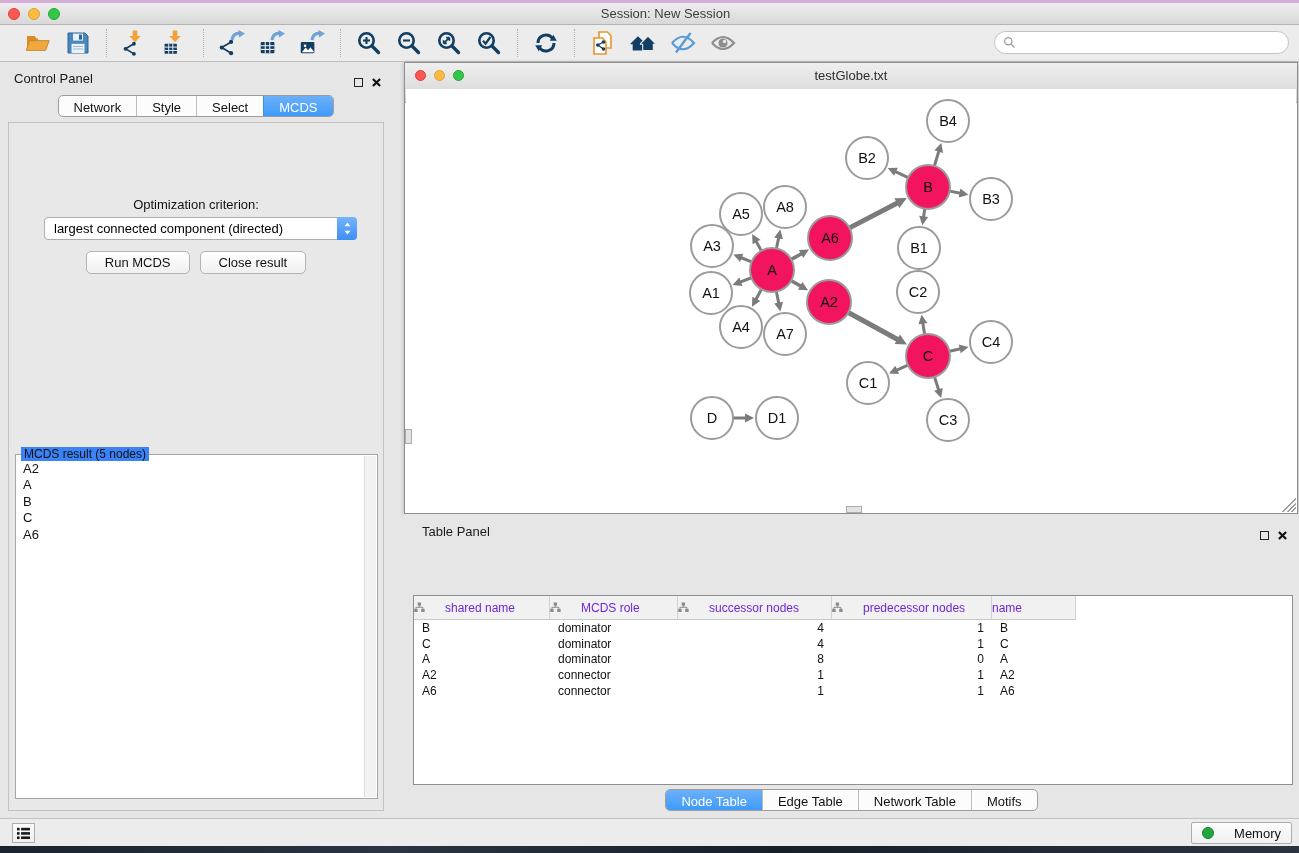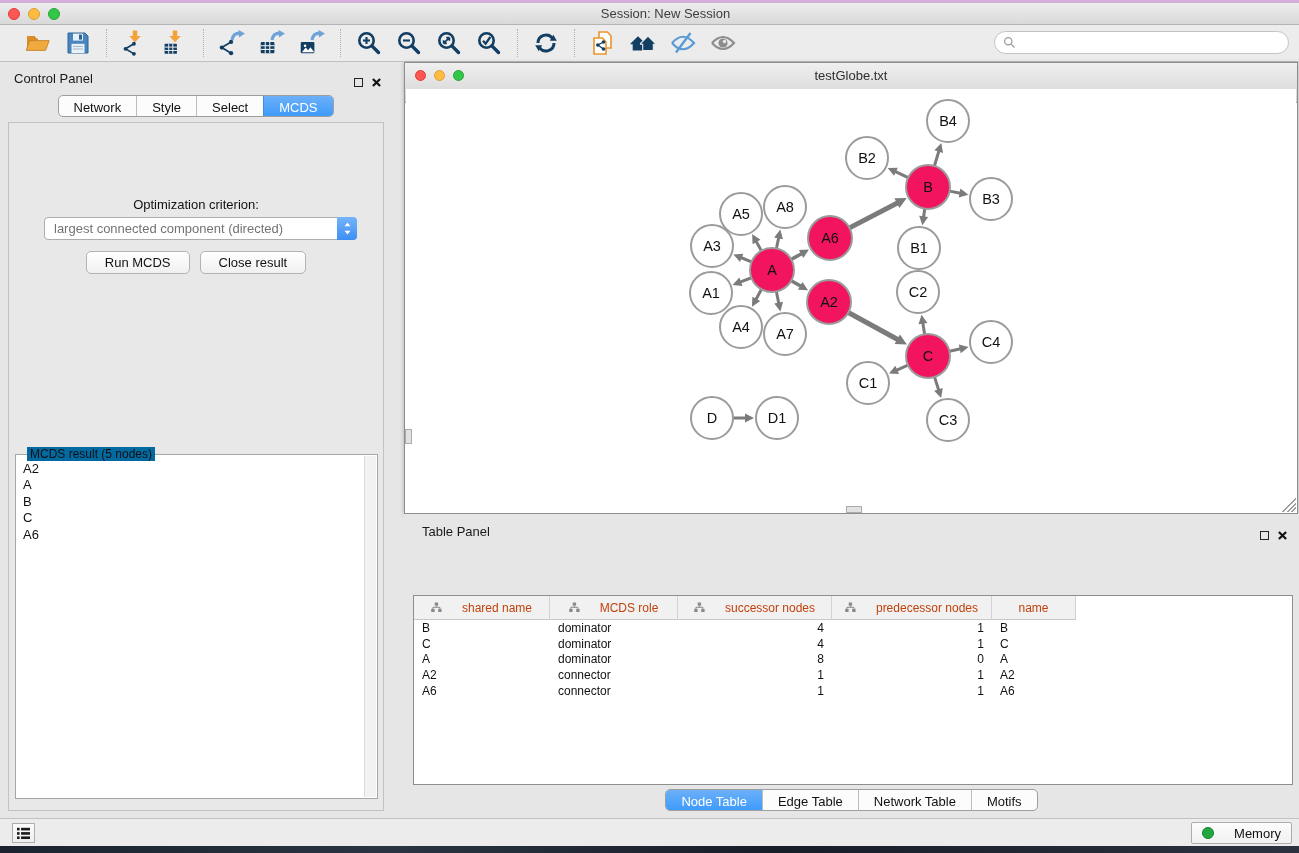--- a/index.html
+++ b/index.html
@@ -48,30 +48,30 @@
   .seg-tabs { position:absolute; top:33px; left:50%; transform:translateX(-50%); display:flex;
     border:1px solid #9E9E9E; border-radius:5px; overflow:hidden; background:#FCFCFC; height:22px; }
   .seg-tab { font-size:13px; color:#111; padding:2px 15px 0; line-height:19px; border-left:1px solid #BDBDBD; }
   .seg-tab:first-child { border-left:none; }
   .seg-tab.active { background:linear-gradient(#6CB0F9,var(--accent)); color:#fff; border-left-color:#3E8EE0; }
   .cp-body { position:absolute; left:8px; top:60px; width:376px; height:689px;
     border:1px solid #C2C2C2; background:#E8E8E8; }
   .opt-label { position:absolute; left:0; width:100%; top:74px; text-align:center; font-size:13px; color:#111; }
   .dropdown { position:absolute; left:35px; top:94px; width:313px; height:23px; background:#fff;
     border:1px solid #ADADAD; border-radius:4px; display:flex; align-items:center; }
-  .dropdown .dd-value { flex:1; font-size:13px; color:#737373; padding:0 6px 0 9px; white-space:nowrap; overflow:hidden; }
+  .dropdown .dd-value { flex:1; font-size:13px; color:#000000; padding:0 6px 0 9px; white-space:nowrap; overflow:hidden; }
   .dd-stepper { width:20px; height:23px; margin:-1px -1px -1px 0; border-radius:0 4px 4px 0;
     background:linear-gradient(#74B4FA,#3D8EF5); display:flex; align-items:center; justify-content:center; }
   .dd-stepper svg { width:9px; height:15px; }
   .cp-buttons { position:absolute; left:0; width:100%; top:128px; display:flex; justify-content:center; gap:10px; }
   .btn { font-size:13px; color:#111; background:linear-gradient(#FFFFFF,#F0F0F0);
     border:1px solid #B3B3B3; border-radius:5px; height:23px; padding:0 18px; font-family:inherit; }
   .result-box { position:absolute; left:6px; top:331px; width:363px; height:345px;
     border:1px solid #A6A6A6; background:#fff; }
-  .result-legend { position:absolute; top:-8px; left:11px; background:#0369a1; padding:0 3px;
+  .result-legend { position:absolute; top:-8px; left:5px; background:#3b82f6; padding:0 3px;
     font-size:12px; color:#111; }
   .result-list { position:absolute; inset:1px 13px 1px 1px; padding:5px 0 0 6px; overflow:hidden; }
   .result-item { font-size:13px; color:#111; line-height:16.4px; }
   .result-scroll { position:absolute; top:1px; right:1px; bottom:1px; width:12px; background:#F2F2F2;
     border-left:1px solid #DCDCDC; }
 
   
   .net-window { position:absolute; left:404px; top:62px; width:894px; height:452px;
     border:1px solid #8E8E8E; background:#fff; box-shadow:0 1px 4px rgba(0,0,0,0.25); }
   .net-titlebar { position:absolute; left:0; top:0; width:100%; height:40px;
@@ -96,21 +96,21 @@
   .tp-ctrls { right:12px; top:12px; }
   .tp-toolbar { position:absolute; left:10px; top:38px; width:878px; height:40px; background:#E3E3E3;
     border:1px solid #CFCFCF; display:flex; align-items:center; gap:15px; padding-left:16px;margin-top:48px; }
   .tp-toolbar .tb-btn { width:26px; height:26px; }
   .tp-toolbar .tb-btn svg { width:21px; height:21px; }
   .tp-toolbar .tb-btn.wide svg { width:32px; height:22px; }
   .table-wrap { position:absolute; left:9px; top:81px; width:880px; height:190px; background:#fff;
     border:1px solid #8E8E8E; overflow:hidden; }
   .thead { display:flex; height:24px; }
   .th { background:#F1F1F1; border-right:1px solid #D2D2D2; border-bottom:1px solid #C8C8C8;
-    display:flex; align-items:center; justify-content:center; gap:20px; font-size:12px; color:#c2410c; }
+    display:flex; align-items:center; gap:20px; font-size:12px; color:#6d28d9; }
   .th svg { width:11px; height:11px; }
   .trow { display:flex; height:15.8px; align-items:center; }
   .td { font-size:12px; color:#111; padding:0 8px; white-space:nowrap; }
   .td.num { text-align:right; }
   .tabbar-wrap { position:absolute; left:0; width:100%; top:275px; display:flex; justify-content:center; }
 
   
   .statusbar { position:absolute; left:0; top:818px; width:100%; height:28px; background:#ECECEC;
     border-top:1px solid #C2C2C2; }
   .list-btn { position:absolute; left:12px; top:4px; width:23px; height:20px;

